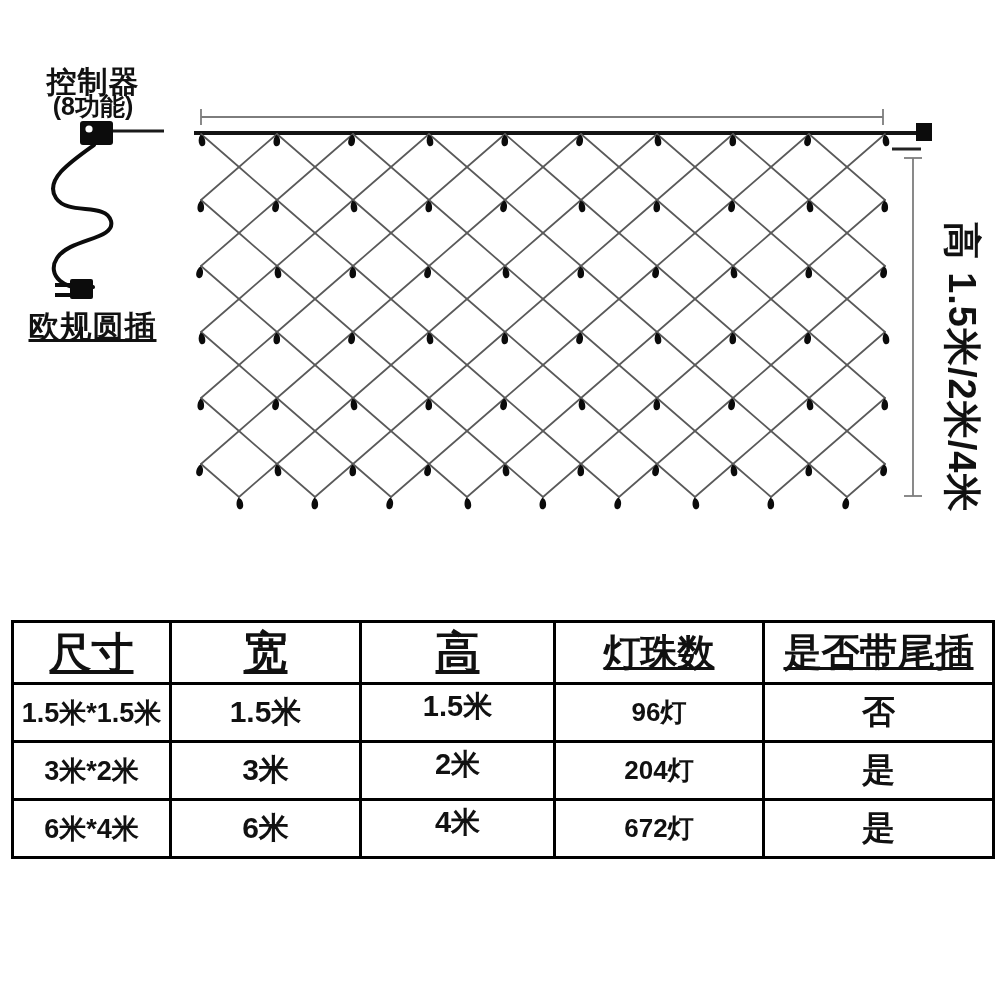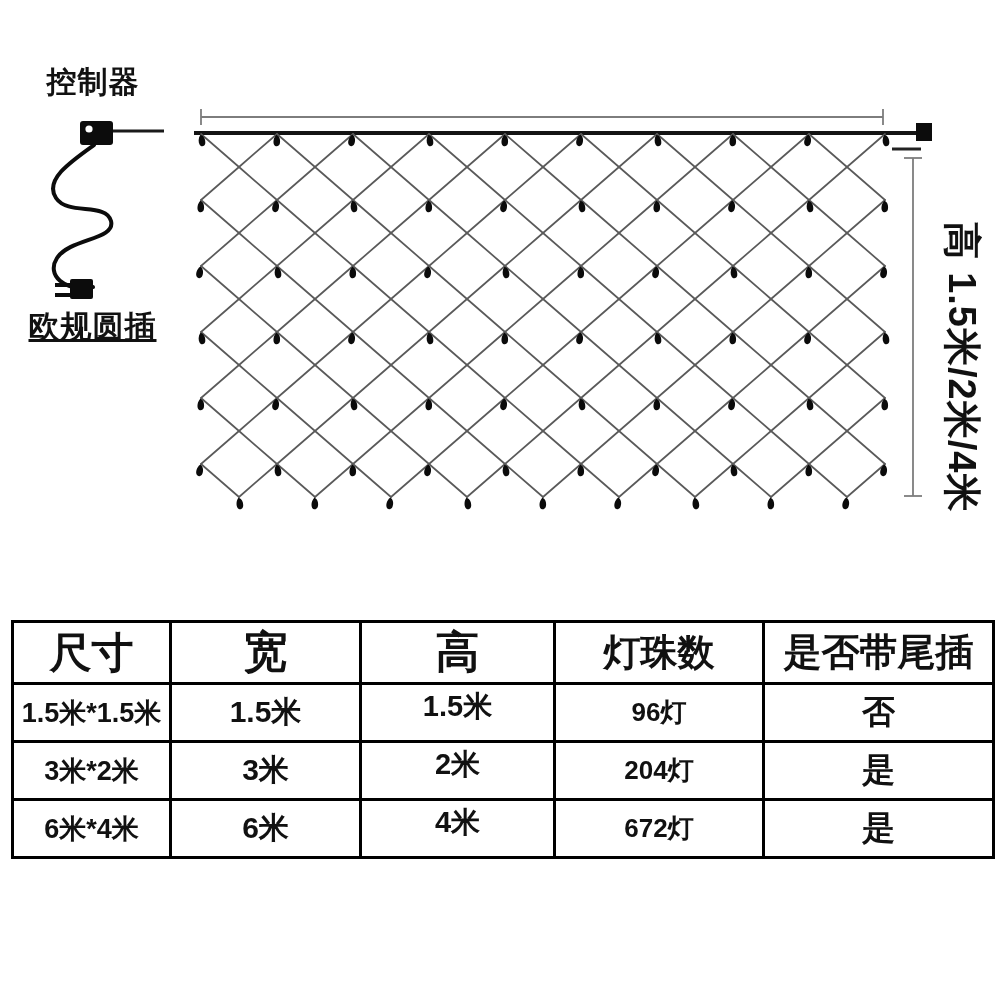--- a/index.html
+++ b/index.html
@@ -28,21 +28,21 @@
   table.spec{
     position:absolute;left:11px;top:620px;width:981px;
     border-collapse:collapse;table-layout:fixed;
   }
   table.spec td,table.spec th{
     border:3px solid var(--table-border);
     text-align:center;vertical-align:middle;
     font-weight:bold;color:var(--ink);padding:0;
     background:var(--bg);
   }
-  table.spec thead tr{height:57px;}
+  table.spec thead tr{height:57px;text-decoration:underline;}
   table.spec tbody tr{height:58px;}
   .hdr-0{font-size:42px;}
   .hdr-1{font-size:44px;}
   .hdr-2{font-size:44px;}
   .hdr-3{font-size:37px;}
   .hdr-4{font-size:38px;}
   .col-0{font-size:27px;}
   .col-1{font-size:30px;}
   .col-2{font-size:29px;}
   .col-3{font-size:26px;}
@@ -356,20 +356,21 @@
           <use href="#bulb" transform="translate(543 497) rotate(0)"></use>
           <use href="#bulb" transform="translate(619 497) rotate(8)"></use>
           <use href="#bulb" transform="translate(695 497) rotate(-8)"></use>
           <use href="#bulb" transform="translate(771 497) rotate(0)"></use>
           <use href="#bulb" transform="translate(847 497) rotate(8)"></use>
         </g>
       </g>
   </svg>
 
   <div class="abs ctl-title">控制器</div>
+  <div class="abs ctl-sub">(8功能)</div>
   <div class="abs plug-label">欧规圆插</div>
   <div class="abs height-label">高 1.5米/2米/4米</div>
 
   <table class="spec">
     <colgroup>
       <col style="width:158px">
         <col style="width:190px">
         <col style="width:194px">
       <col style="width:209px">
         <col style="width:230px">

